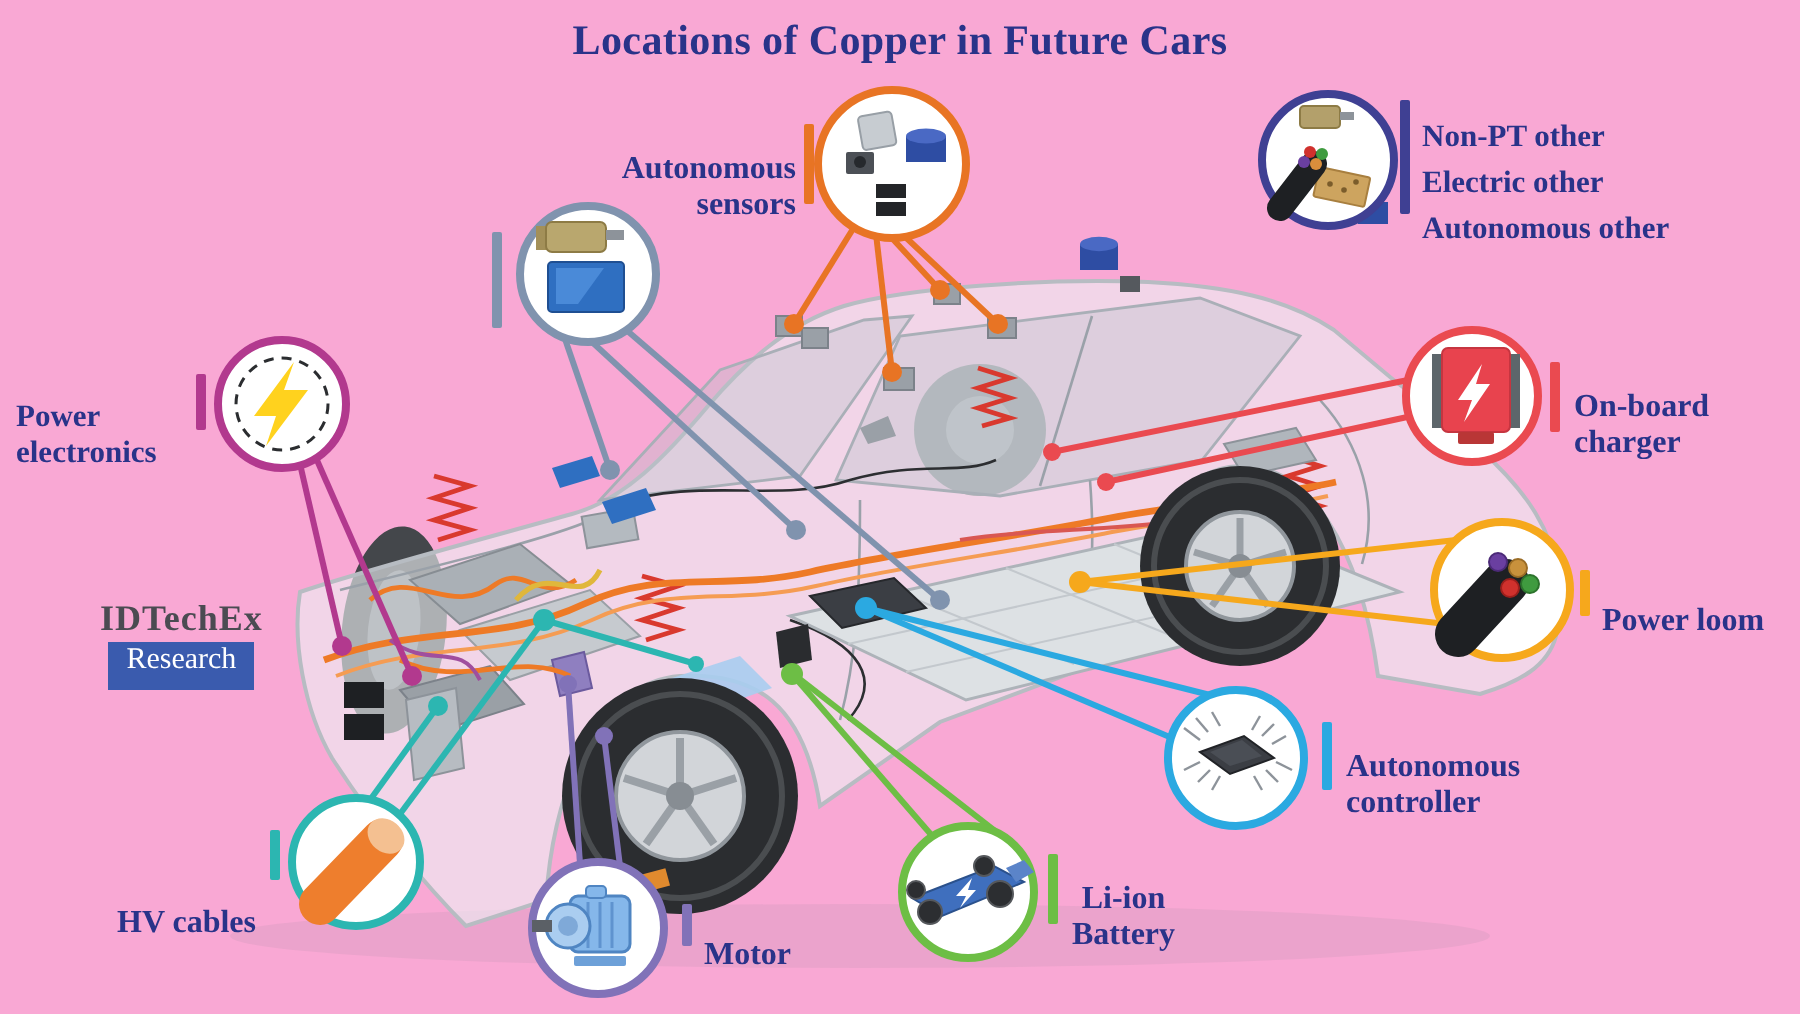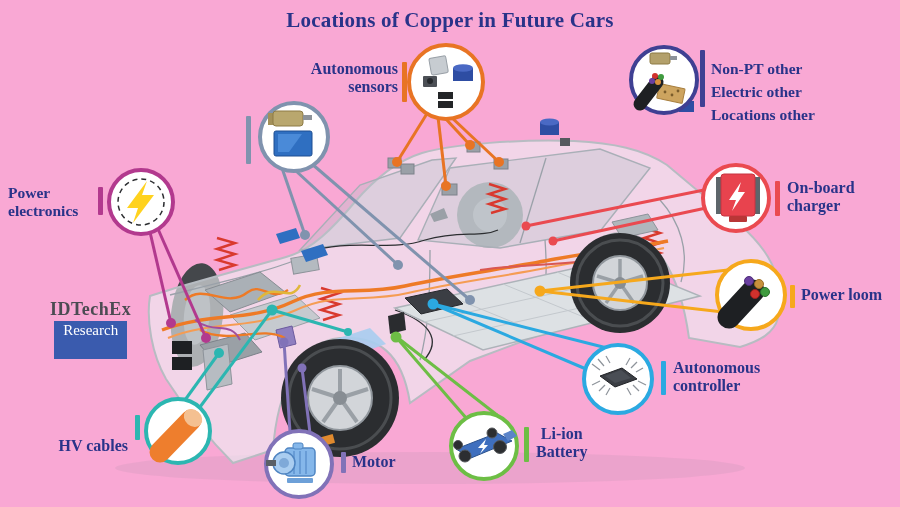--- a/index.html
+++ b/index.html
@@ -2,28 +2,28 @@
 <html><head>
 <meta charset="utf-8">
 <style>
   html,body{margin:0;padding:0;background:#fff;}
   #stage{position:relative;width:900px;height:507px;background:#f9a8d4;overflow:hidden;
          font-family:Liberation Serif, serif;}
   #stage svg{position:absolute;left:0;top:0;}
   .title{position:absolute;left:0;right:0;top:8px;text-align:center;
          font-size:21px;font-weight:bold;letter-spacing:.2px;}
   .label{position:absolute;font-weight:bold;color:#293389;font-size:16px;
-         line-height:1.15;white-space:pre-line;}
+         line-height:1.15;white-space:pre-line;margin-top:16px;}
   .label.small{font-size:15.5px;}
   .bar{position:absolute;width:5px;border-radius:1px;}
   .nonpt-lines{position:absolute;font-weight:bold;color:#293389;font-size:15.5px;line-height:23px;}
   .logo{position:absolute;left:50px;top:299px;text-align:center;}
   .logo .name{font-size:18px;font-weight:bold;color:#4b4b52;letter-spacing:.5px;}
   .logo .division{margin-top:1px;background:#3A5BAE;color:#fff;font-size:15px;
-                  padding:1px 9px 20px 9px;display:inline-block;}
+                  padding:1px 9px 6px 9px;display:inline-block;}
 </style>
 </head>
 <body>
 
 <div id="stage">
 
 <svg width="900" height="507" viewBox="0 0 900 507">
 
   <g>
     <ellipse cx="430" cy="468" rx="315" ry="16" fill="rgba(120,126,133,0.10)"></ellipse>
@@ -357,21 +357,21 @@
 <div class="title" style="color: rgb(41, 51, 137);">Locations of Copper in Future Cars</div>
 
 <div class="label" style="left:240px;top:60px;width:158px;text-align:right;">Autonomous
 sensors</div>
 <div class="bar" style="left: 402px; top: 62px; height: 40px; background: rgb(232, 116, 36);"></div>
 
 <div class="bar" style="left: 700px; top: 50px; height: 57px; background: rgb(63, 64, 147);"></div>
 <div class="nonpt-lines" style="left:711px;top:57px;">
   <div>Non-PT other</div>
   <div>Electric other</div>
-  <div>Locations other</div>
+  <div>Autonomous other</div>
 </div>
 
 <div class="bar" style="left: 246px; top: 116px; height: 48px; background: rgb(128, 147, 174);"></div>
 
 <div class="label small" style="left:8px;top:184px;width:85px;text-align:left;">Power
 electronics</div>
 <div class="bar" style="left: 98px; top: 187px; height: 28px; background: rgb(178, 57, 142);"></div>
 
 <div class="label" style="left:20px;top:437px;width:108px;text-align:right;">HV cables</div>
 <div class="bar" style="left: 135px; top: 415px; height: 25px; background: rgb(44, 182, 177);"></div>

